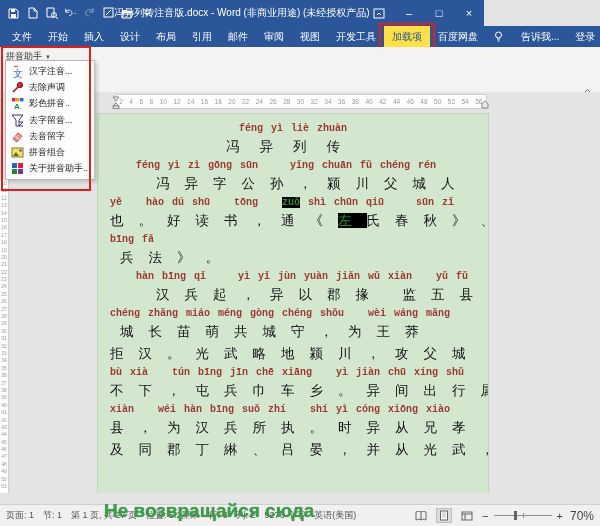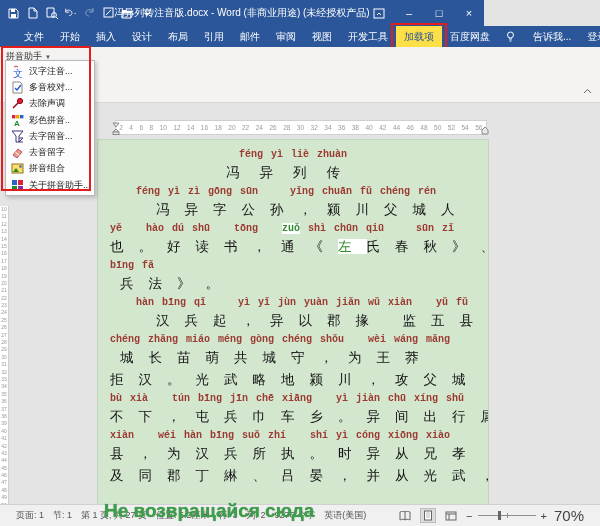--- a/index.html
+++ b/index.html
@@ -10,72 +10,72 @@
   .titlebar { position:absolute; left:0; top:0; width:484px; height:26px; background:#2b579a; display:flex; align-items:center; }
   .qat { display:flex; align-items:center; gap:6px; padding-left:7px; }
   .qat .qbtn { width:13px; height:13px; display:flex; align-items:center; justify-content:center; cursor:default; }
   .qat svg { display:block; }
   .dim { opacity:.45; }
   .win-title { position:absolute; left:0; right:0; text-align:center; color:#fff; font-size:10px; pointer-events:none; }
   .winbtns { margin-left:auto; display:flex; align-items:center; height:26px; }
   .winbtn { width:30px; height:26px; display:flex; align-items:center; justify-content:center; color:#fff; font-size:11px; }
 
   
-  .tabrow { position:absolute; left:0; top:26px; width:600px; height:21px; background:#2b579a; display:flex; align-items:stretch; padding-left:16px; }
+  .tabrow { position:absolute; left:0; top:26px; width:600px; height:21px; background:#2b579a; display:flex; align-items:stretch; padding-left:4px; }
   .tab { color:#fff; font-size:10px; padding:0 8px; display:flex; align-items:center; gap:3px; white-space:nowrap; }
   .tab.active { background:#fde047; color:#2b579a; position:relative; }
   .tab.active::after { content:""; position:absolute; left:-5px; right:-5px; top:-3px; bottom:-3px; border:2px solid #e31c1c; pointer-events:none; }
   .tab.push { margin-left:auto;gap:18px; }
   .tab.share { background:#234a80; }
   .tab svg { display:block; }
 
   
   .ribbon { position:absolute; left:0; top:47px; width:600px; height:56px; background:#f4f3f2; border-bottom:1px solid #d8d8d8; }
   .addin-btn { position:absolute; left:3px; top:2px; font-size:9px; color:#333; display:flex; gap:3px; align-items:center; padding:1px 3px; }
   .addin-btn .caret { font-size:6px; color:#555; }
   .collapse { position:absolute; right:8px; bottom:4px; color:#666; }
 
   
-  .canvas { position:absolute; left:0; top:118px; width:600px; height:401px; background:#e4e4e4; overflow:hidden; }
+  .canvas { position:absolute; left:0; top:92px; width:600px; height:401px; background:#e4e4e4; overflow:hidden; }
 
   .hruler { position:absolute; left:115px; top:2px; width:372px; height:15px; background:#fff; border:1px solid #cfcfcf; display:flex; align-items:center; justify-content:space-around; font-size:6.5px; color:#9a9a9a; }
   .hruler .mark { position:absolute; top:0; }
   .vruler { position:absolute; left:0; top:88px; width:9px; bottom:0; background:#fff; border-right:1px solid #cfcfcf; overflow:hidden; }
   .vruler .vnum { height:7.4px; font-size:5px; color:#999; text-align:center; line-height:7.4px; }
 
   .page { position:absolute; left:97px; top:21px; width:392px; height:390px; background:#d3e7cf; border:1px solid #c3d4c0; overflow:hidden; }
   .content { padding:7px 12px 0 12px; }
   .line { white-space:pre; }
   .line.pinyin { font-family:"Liberation Mono", monospace; font-size:10px; font-weight:bold; color:#9c3a31; height:15px; line-height:15px; word-spacing:2px; }
   .line.hanzi { font-family:"Liberation Serif", serif; font-size:13.5px; color:#141414; height:22px; line-height:21px; letter-spacing:15px; }
   .line.center { text-align:center; letter-spacing:normal; }
   .line.hanzi.title { text-align:center; letter-spacing:20px; }
   .line.para.pinyin { padding-left:26px; }
   .line.para.hanzi { padding-left:46px; }
   .line.ind1 { padding-left:10px; }
-  .hl { background:#ffffff; color:#2e8b2e; }
+  .hl { background:#000000; color:#2e8b2e; }
 
   
   .menu { position:absolute; left:5px; top:60px; width:90px; background:#fdfdfd; border:1px solid #b9b9b9; box-shadow:2px 2px 4px rgba(0,0,0,.18); padding:2px 0; z-index:5; }
   .menu-item { height:16.3px; display:flex; align-items:center; gap:5px; padding:0 4px 0 5px; font-size:9px; color:#222; white-space:nowrap; }
   .menu-item .mi { width:13px; height:13px; flex:0 0 13px; }
   .menu-redbox { position:absolute; left:1px; top:46px; width:90px; height:145px; border:2px solid #e31c1c; z-index:6; pointer-events:none; }
 
   
-  .statusbar { position:absolute; left:0; top:504px; width:600px; height:22px; background:#f0f0f0; border-top:1px solid #d0d0d0; display:flex; align-items:center; font-size:9px; color:#555; padding:0 16px; }
+  .statusbar { position:absolute; left:0; top:504px; width:600px; height:22px; background:#f0f0f0; border-top:1px solid #d0d0d0; display:flex; align-items:center; font-size:9px; color:#555; padding:0 6px; }
   .status-left { display:flex; gap:9px; align-items:center; white-space:nowrap; }
   .status-right { margin-left:auto; display:flex; align-items:center; gap:7px; }
   .viewbtn { width:16px; height:15px; display:flex; align-items:center; justify-content:center; }
   .viewbtn.active { background:#dcdcdc; border:1px solid #bdbdbd; }
   .zoomctl { display:flex; align-items:center; gap:5px; }
   .zoom-track { position:relative; width:58px; height:1px; background:#8f8f8f; }
   .zoom-thumb { position:absolute; left:35%; top:-4px; width:3px; height:9px; background:#666; }
   .zoom-mid { position:absolute; left:50%; top:-2px; width:1px; height:5px; background:#8f8f8f; }
   .zminus,.zplus { font-size:11px; color:#444; }
-  .zoom-label { font-size:15px; color:#444; min-width:22px; }
+  .zoom-label { font-size:12px; color:#444; min-width:22px; }
 
   .watermark { position:absolute; left:104px; top:500px; font-size:19px; font-weight:bold; color:rgba(62,160,74,.92); text-shadow:0 0 1px #2a7d36; z-index:9; white-space:nowrap; letter-spacing:0; }
 </style>
 </head>
 <body>
 
 <div class="titlebar">
   <div class="qat">
     <span class="qbtn">
         <svg width="11" height="11" viewBox="0 0 11 11">
@@ -324,27 +324,20 @@
 <div class="menu">
     <div class="menu-item">
       <span class="mi"><svg width="13" height="13" viewBox="0 0 13 13">
           <path d="M3 2q2-2 4 0" fill="none" stroke="#c33"></path>
           <text x="2" y="12" font-size="10" fill="#1f5bd0">文</text>
         </svg></span>
       <span>汉字注音...</span>
     </div>
     <div class="menu-item">
       <span class="mi"><svg width="13" height="13" viewBox="0 0 13 13">
-          <path d="M2 1h7l2 2v9H2z" fill="#fff" stroke="#888"></path>
-          <path d="M4 7l2 2 4-5" fill="none" stroke="#1f5bd0" stroke-width="1.4"></path>
-        </svg></span>
-      <span>多音校对...</span>
-    </div>
-    <div class="menu-item">
-      <span class="mi"><svg width="13" height="13" viewBox="0 0 13 13">
           <circle cx="9" cy="4" r="2.6" fill="#d23" stroke="#901"></circle>
           <path d="M7 6L2 11" stroke="#901" stroke-width="1.4"></path>
         </svg></span>
       <span>去除声调</span>
     </div>
     <div class="menu-item">
       <span class="mi"><svg width="13" height="13" viewBox="0 0 13 13">
           <rect x="1" y="1" width="3.4" height="3.4" fill="#d23"></rect>
           <rect x="5" y="1" width="3.4" height="3.4" fill="#f0a000"></rect>
           <rect x="9" y="1" width="3.4" height="3.4" fill="#2a63c8"></rect>

